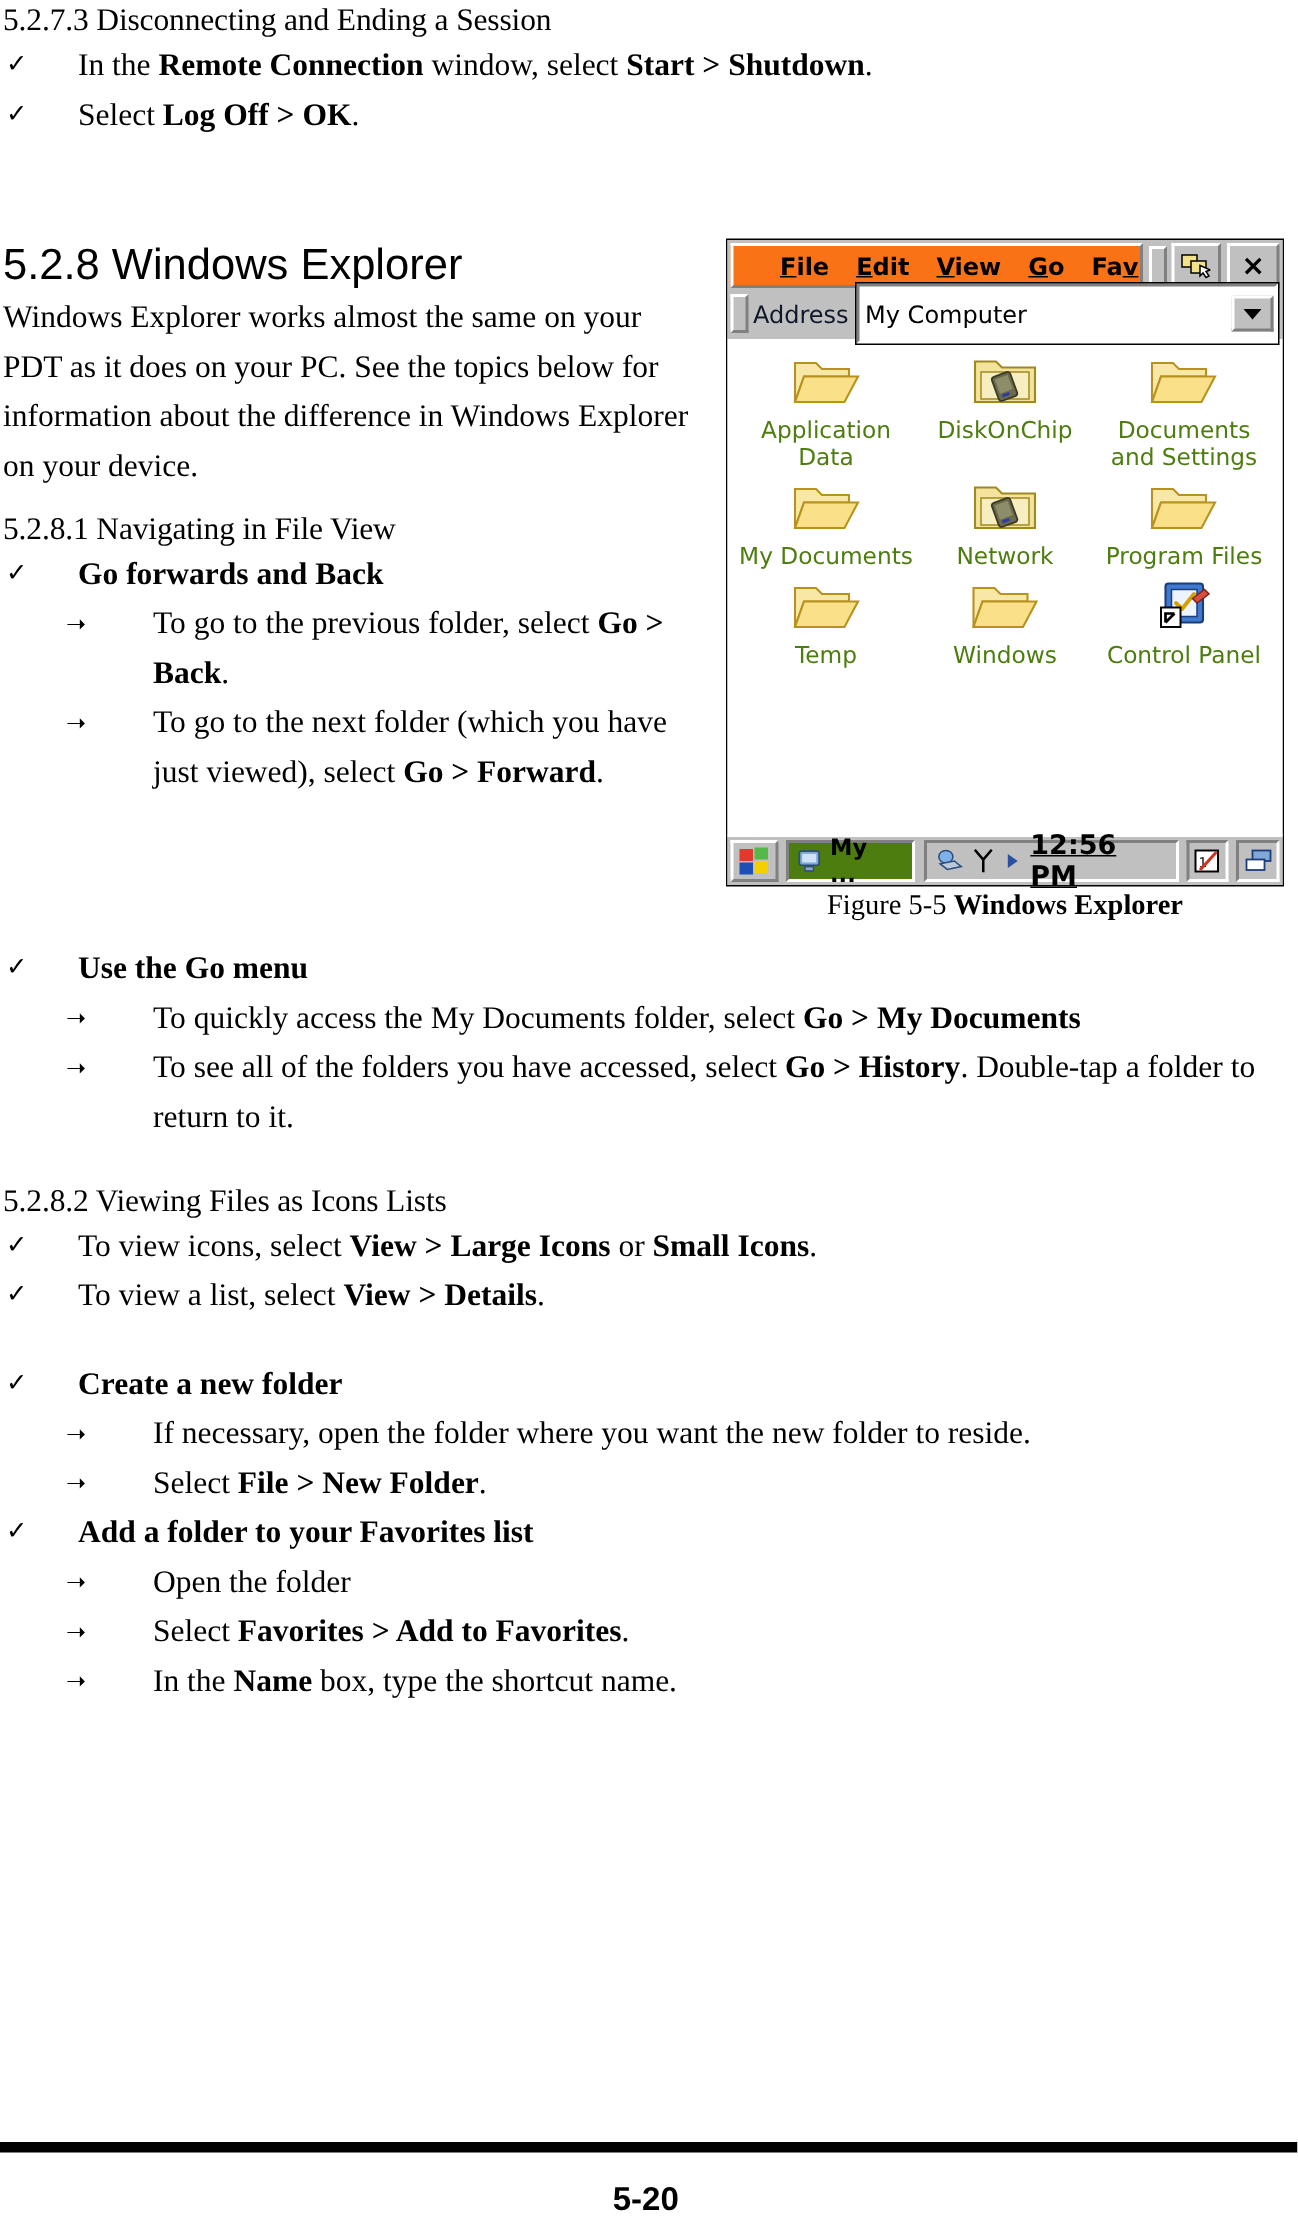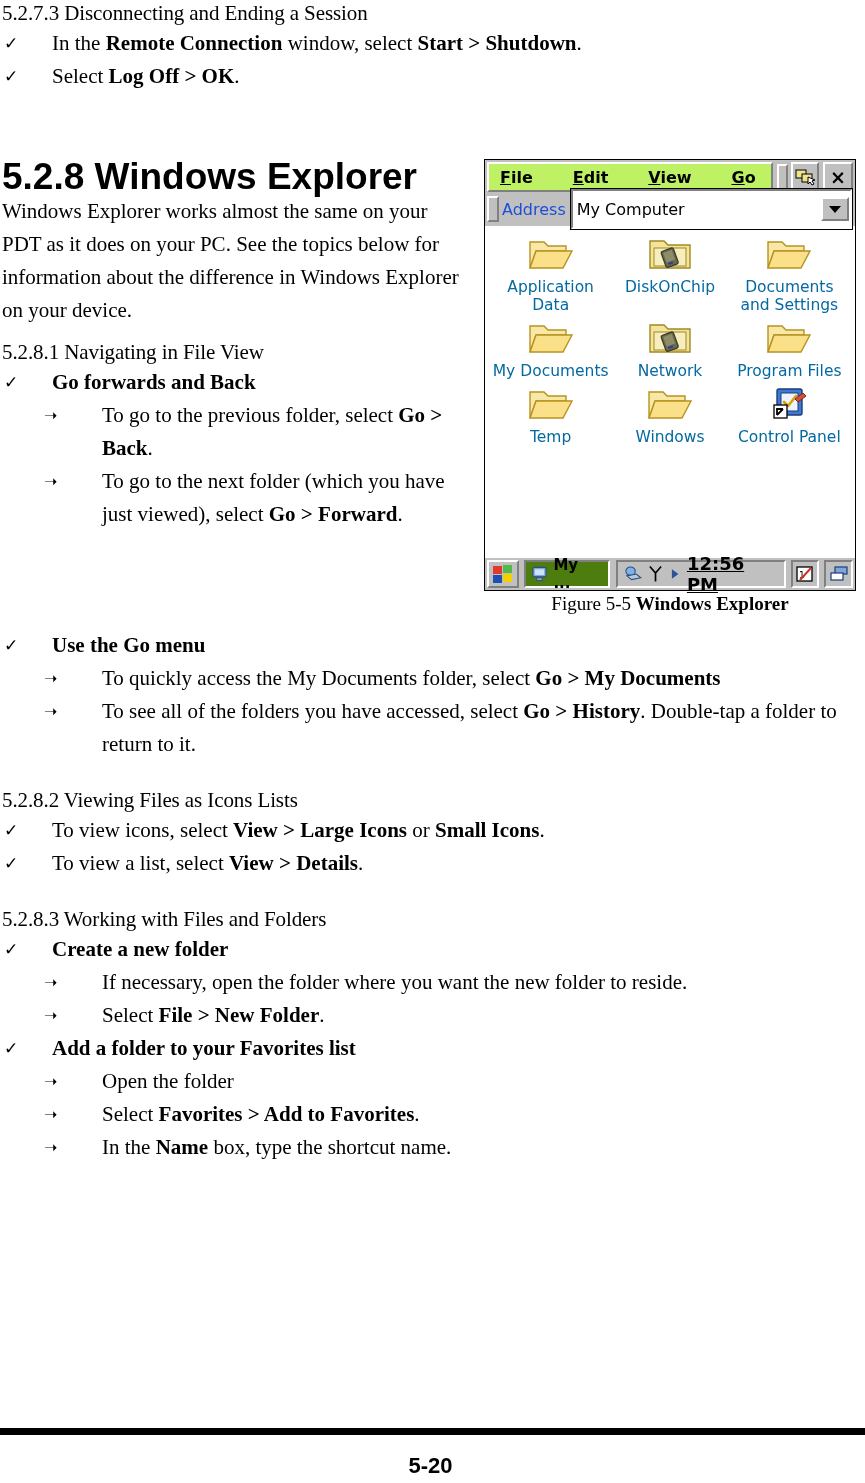--- a/index.html
+++ b/index.html
@@ -27,22 +27,22 @@
 
   h3.heading {
     font-size: 21px;
     font-weight: normal;
     margin: 0;
     padding: 0;
     line-height: 27px;
     letter-spacing: -0.1px;
   }
   h2.heading-big {
-    font-size: 37px;
-    font-weight: bold;
+    font-size: 29px;
+    font-weight: normal;
     margin: 0;
     padding: 0;
     line-height: 36px;
     font-family: "Liberation Sans", "DejaVu Sans", sans-serif;
   }
 
   p.body-text {
     font-size: 21px;
     line-height: 33px;
     margin: 0;
@@ -116,28 +116,27 @@
     align-items: stretch;
     background: #c0c0c0;
     height: 34px;
     padding: 2px 2px;
     box-sizing: border-box;
   }
   .ce-menu-group {
     flex: 1 1 auto;
     display: flex;
     align-items: center;
-    background: #bef264;
+    background: #f97316;
     border-top: 2px solid #ffffff;
     border-left: 2px solid #ffffff;
     border-right: 2px solid #808080;
     border-bottom: 2px solid #808080;
     overflow: hidden;
-    padding-left: 2px;
-    gap: 22px;
+    padding-left: 22px;
   }
   .ce-menu-item {
     font-size: 16px;
     font-weight: bold;
     color: #000000;
     padding: 0 9px;
     white-space: nowrap;
   }
   .ce-menu-item u { text-decoration: underline; }
 
@@ -194,21 +193,21 @@
     margin-right: 3px;
     background: #c0c0c0;
     border-top: 2px solid #ffffff;
     border-left: 2px solid #ffffff;
     border-right: 2px solid #808080;
     border-bottom: 2px solid #808080;
     box-sizing: border-box;
   }
   .ce-addr-label {
     font-size: 16px;
-    color: #1d4ed8;
+    color: #0f172a;
     padding-right: 5px;
     white-space: nowrap;
   }
   .ce-addr-field {
     flex: 1 1 auto;
     display: flex;
     align-items: center;
     height: 40px;
     background: #ffffff;
     border-top: 2px solid #808080;
@@ -255,21 +254,21 @@
   }
   .ce-item {
     display: flex;
     flex-direction: column;
     align-items: center;
     text-align: center;
   }
   .ce-item-label {
     font-size: 15.5px;
     line-height: 18px;
-    color: #0369a1;
+    color: #4d7c0f;
     margin-top: 2px;
     max-width: 118px;
   }
   .ce-icon { width: 48px; height: 42px; }
 
   .ce-taskbar {
     display: flex;
     align-items: center;
     background: #c0c0c0;
     height: 34px;
@@ -600,21 +599,20 @@
     <span class="bullet-text"><span>To view icons, select </span><b>View &gt; Large Icons</b><span> or </span><b>Small Icons</b><span>.</span></span>
   </div>
 
   <div class="bullet-row lvl1">
     <span class="marker check">✓</span>
     <span class="bullet-text"><span>To view a list, select </span><b>View &gt; Details</b><span>.</span></span>
   </div>
 
   <div class="spacer-md"></div>
 
-  <h3 class="heading">5.2.8.3 Working with Files and Folders</h3>
 
   <div class="bullet-row lvl1">
     <span class="marker check">✓</span>
     <span class="bullet-text"><b>Create a new folder</b></span>
   </div>
 
   <div class="bullet-row lvl2">
     <span class="marker arrow">➝</span>
     <span class="bullet-text"><span>If necessary, open the folder where you want the new folder to reside.</span></span>
   </div>

